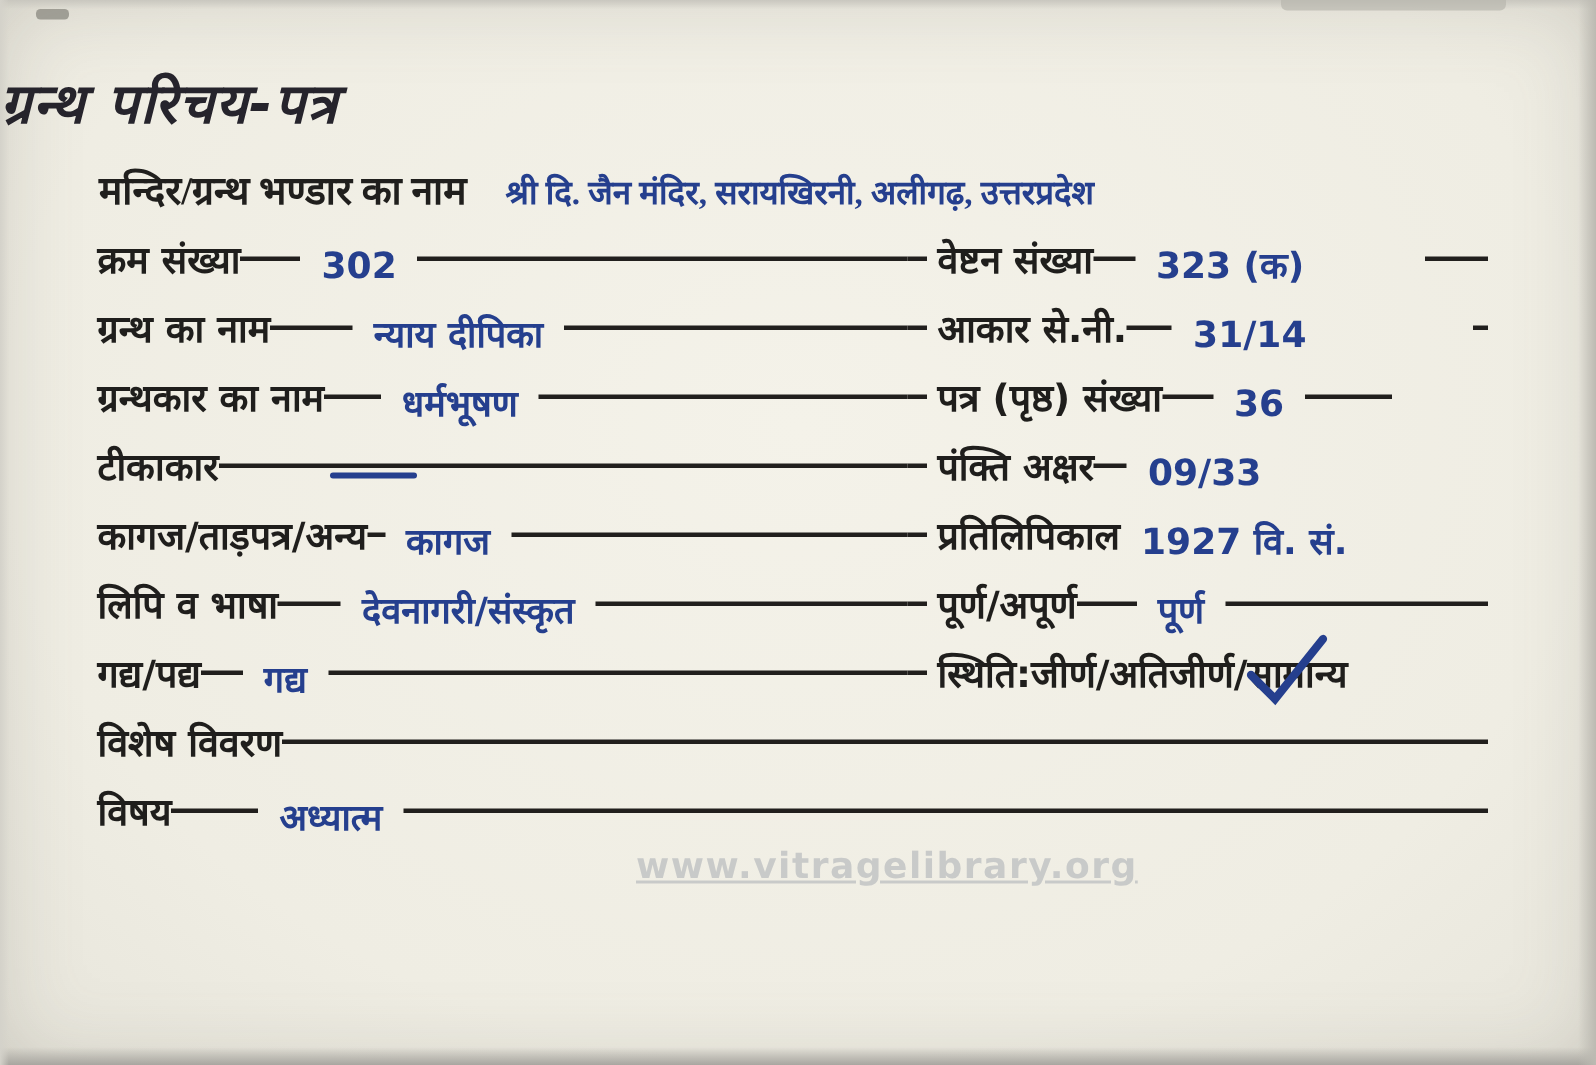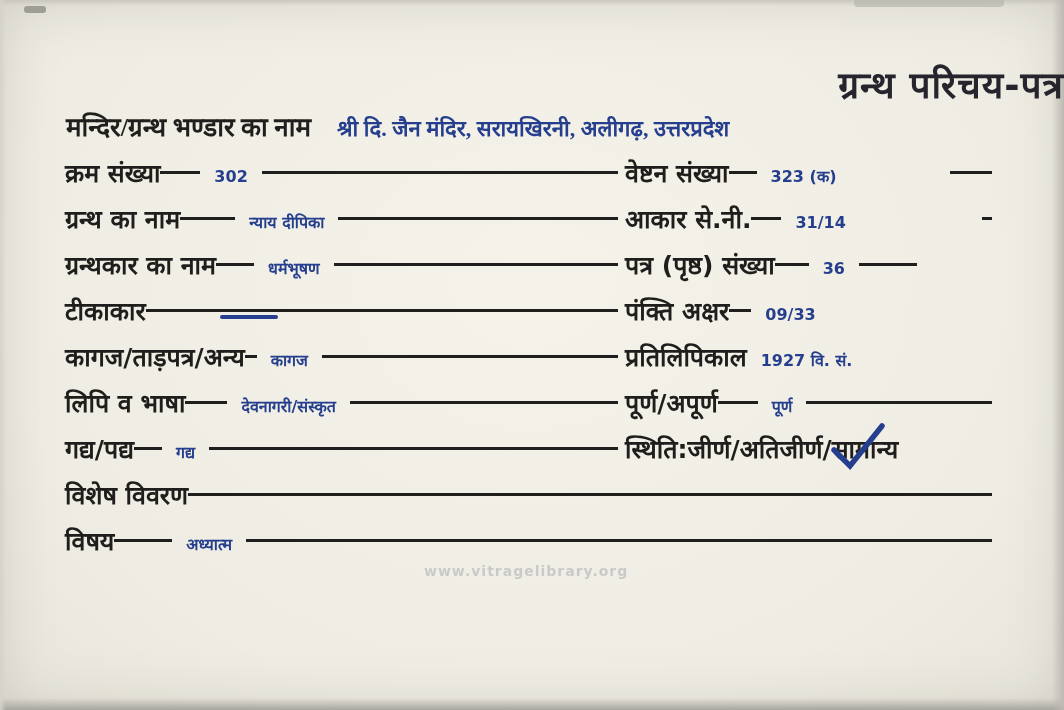--- a/index.html
+++ b/index.html
@@ -16,53 +16,53 @@
   }
   
   .edge-top{position:absolute;top:0;left:0;right:0;height:6px;background:linear-gradient(#c9c7bf,rgba(201,199,191,0));}
   .edge-bottom{position:absolute;bottom:0;left:0;right:0;height:12px;background:linear-gradient(rgba(160,158,150,0),#a8a6a0);}
   .edge-right{position:absolute;top:0;bottom:0;right:0;width:12px;background:linear-gradient(90deg,rgba(185,183,175,0),#bcbab2);}
   .edge-left{position:absolute;top:0;bottom:0;left:0;width:6px;background:linear-gradient(90deg,#d4d2ca,rgba(212,210,202,0));}
   .smudge-tl{position:absolute;top:6px;left:24px;width:22px;height:7px;background:#8f8d84;border-radius:3px;opacity:.8;}
   .smudge-tr{position:absolute;top:0;right:60px;width:150px;height:7px;background:#b8b6ae;border-radius:0 0 4px 4px;opacity:.7;}
 
   .title{
-    position:absolute;top:58px;left:0;width:100%;text-align:right;
-    font-size:37px;font-weight:bold;color:#26242c;letter-spacing:1px;
+    position:absolute;top:42px;left:0;width:100%;text-align:left;
+    font-size:37px;font-weight:bold;color:#26242c;letter-spacing:1px;font-style:italic;
   }
 
   .header-row{
     position:absolute;top:108px;left:66px;right:48px;
     display:flex;align-items:baseline;white-space:nowrap;font-family:Liberation Serif, serif;
   }
   .header-row .hlbl{font-size:26px;font-weight:bold;color:#201f1d;}
   .header-row .hval{font-size:22px;font-weight:bold;color:#253f8e;margin-left:26px;}
 
   .form{position:absolute;top:156px;left:65px;right:72px;}
   .row{display:flex;height:46px;}
   .half-l{width:540px;display:flex;text-align:right;}
   .half-r{flex:1;display:flex;}
   .field{display:flex;flex:1;position:relative;align-items:flex-start;}
   .lbl{font-size:25px;font-weight:bold;color:#1f1e1c;white-space:nowrap;line-height:36px;}
   .seg{border-top:3px solid #211f1d;margin-top:15px;}
   .rest{flex:1;border-top:3px solid #211f1d;margin-top:15px;}
   .gap{flex:1;}
   .lead{width:13px;border-top:3px solid #211f1d;margin-top:15px;margin-right:7px;flex:none;}
   .val{
-    font-size:16px;font-weight:bold;color:#253f8e;white-space:nowrap;
+    font-size:24px;font-weight:bold;color:#253f8e;white-space:nowrap;
     margin:5px 14px 0 14px;line-height:32px;
   }
   .bluedash{position:absolute;height:4px;background:#253f8e;border-radius:2px;top:21px;}
 
   .status-checked{position:relative;display:inline-block;}
   .status-checked svg{position:absolute;left:-6px;top:-10px;width:64px;height:52px;}
 
   .watermark{
     position:absolute;top:563px;left:424px;
-    font-size:14px;color:#a9adb3;opacity:.55;letter-spacing:1px;font-weight:bold;
+    font-size:24px;color:#a9adb3;opacity:.55;letter-spacing:1px;font-weight:bold;text-decoration:underline;
   }
 </style>
 </head>
 <body>
 
 <div class="paper">
   <div class="edge-top"></div>
   <div class="edge-bottom"></div>
   <div class="edge-right"></div>
   <div class="edge-left"></div>

